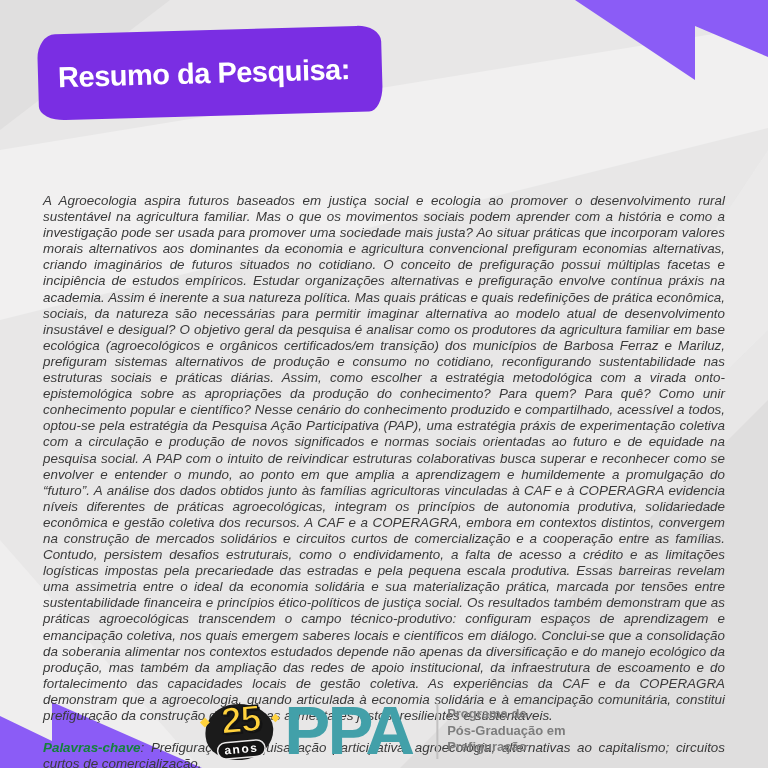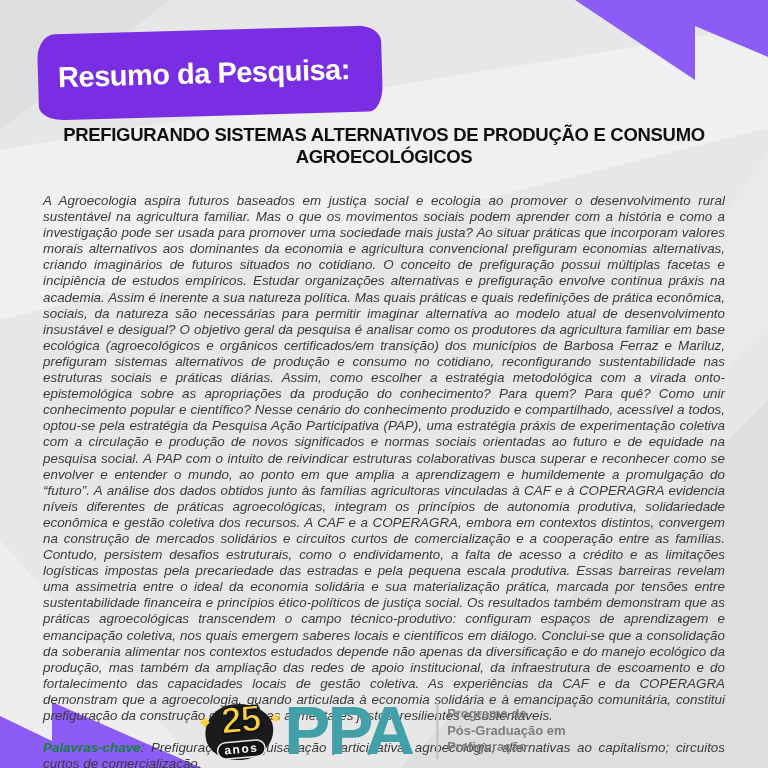--- a/index.html
+++ b/index.html
@@ -92,24 +92,20 @@
 
   <svg class="layer" viewBox="0 0 768 768" aria-hidden="true">
     <polygon points="575,0 768,0 768,57 695,26 695,80" fill="#8B5CF6"></polygon>
     <polygon points="0,768 0,716 52,741 52,702 202,768" fill="#8B5CF6"></polygon>
   </svg>
 
   <div class="banner">
     <span class="banner-label">Resumo da Pesquisa:</span>
   </div>
 
-  <h1 class="title">
-    <span>PREFIGURANDO SISTEMAS ALTERNATIVOS DE PRODUÇÃO E CONSUMO</span>
-    <span>AGROECOLÓGICOS</span>
-  </h1>
 
   <div class="text-block">
     <p>A Agroecologia aspira futuros baseados em justiça social e ecologia ao promover o desenvolvimento rural sustentável na agricultura familiar. Mas o que os movimentos sociais podem aprender com a história e como a investigação pode ser usada para promover uma sociedade mais justa? Ao situar práticas que incorporam valores morais alternativos aos dominantes da economia e agricultura convencional prefiguram economias alternativas, criando imaginários de futuros situados no cotidiano. O conceito de prefiguração possui múltiplas facetas e incipiência de estudos empíricos. Estudar organizações alternativas e prefiguração envolve contínua práxis na academia. Assim é inerente a sua natureza política. Mas quais práticas e quais redefinições de prática econômica, sociais, da natureza são necessárias para permitir imaginar alternativa ao modelo atual de desenvolvimento insustável e desigual? O objetivo geral da pesquisa é analisar como os produtores da agricultura familiar em base ecológica (agroecológicos e orgânicos certificados/em transição) dos municípios de Barbosa Ferraz e Mariluz, prefiguram sistemas alternativos de produção e consumo no cotidiano, reconfigurando sustentabilidade nas estruturas sociais e práticas diárias. Assim, como escolher a estratégia metodológica com a virada onto-epistemológica sobre as apropriações da produção do conhecimento? Para quem? Para quê? Como unir conhecimento popular e científico? Nesse cenário do conhecimento produzido e compartilhado, acessível a todos, optou-se pela estratégia da Pesquisa Ação Participativa (PAP), uma estratégia práxis de experimentação coletiva com a circulação e produção de novos significados e normas sociais orientadas ao futuro e de equidade na pesquisa social. A PAP com o intuito de reivindicar estruturas colaborativas busca superar e reconhecer como se envolver e entender o mundo, ao ponto em que amplia a aprendizagem e humildemente a promulgação do “futuro”. A análise dos dados obtidos junto às famílias agricultoras vinculadas à CAF e à COPERAGRA evidencia níveis diferentes de práticas agroecológicas, integram os princípios de autonomia produtiva, solidariedade econômica e gestão coletiva dos recursos. A CAF e a COPERAGRA, embora em contextos distintos, convergem na construção de mercados solidários e circuitos curtos de comercialização e a cooperação entre as famílias. Contudo, persistem desafios estruturais, como o endividamento, a falta de acesso a crédito e as limitações logísticas impostas pela precariedade das estradas e pela pequena escala produtiva. Essas barreiras revelam uma assimetria entre o ideal da economia solidária e sua materialização prática, marcada por tensões entre sustentabilidade financeira e princípios ético-políticos de justiça social. Os resultados também demonstram que as práticas agroecológicas transcendem o campo técnico-produtivo: configuram espaços de aprendizagem e emancipação coletiva, nos quais emergem saberes locais e científicos em diálogo. Conclui-se que a consolidação da soberania alimentar nos contextos estudados depende não apenas da diversificação e do manejo ecológico da produção, mas também da ampliação das redes de apoio institucional, da infraestrutura de escoamento e do fortalecimento das capacidades locais de gestão coletiva. As experiências da CAF e da COPERAGRA demonstram que a agroecologia, quando articulada à economia solidária e à emancipação comunitária, constitui prefiguração da construção de sistemas alimentares justos, resilientes e sustentáveis.</p>
     <p><span class="kw-label">Palavras-chave</span><span>: Prefiguração; pesquisa ação participativa; agroecologia; alternativas ao capitalismo; circuitos curtos de comercialização.</span></p>
   </div>
 
   <div class="logo">
     <div class="badge">
       <div class="badge-blob"></div>
       <span class="spark s1"></span>

